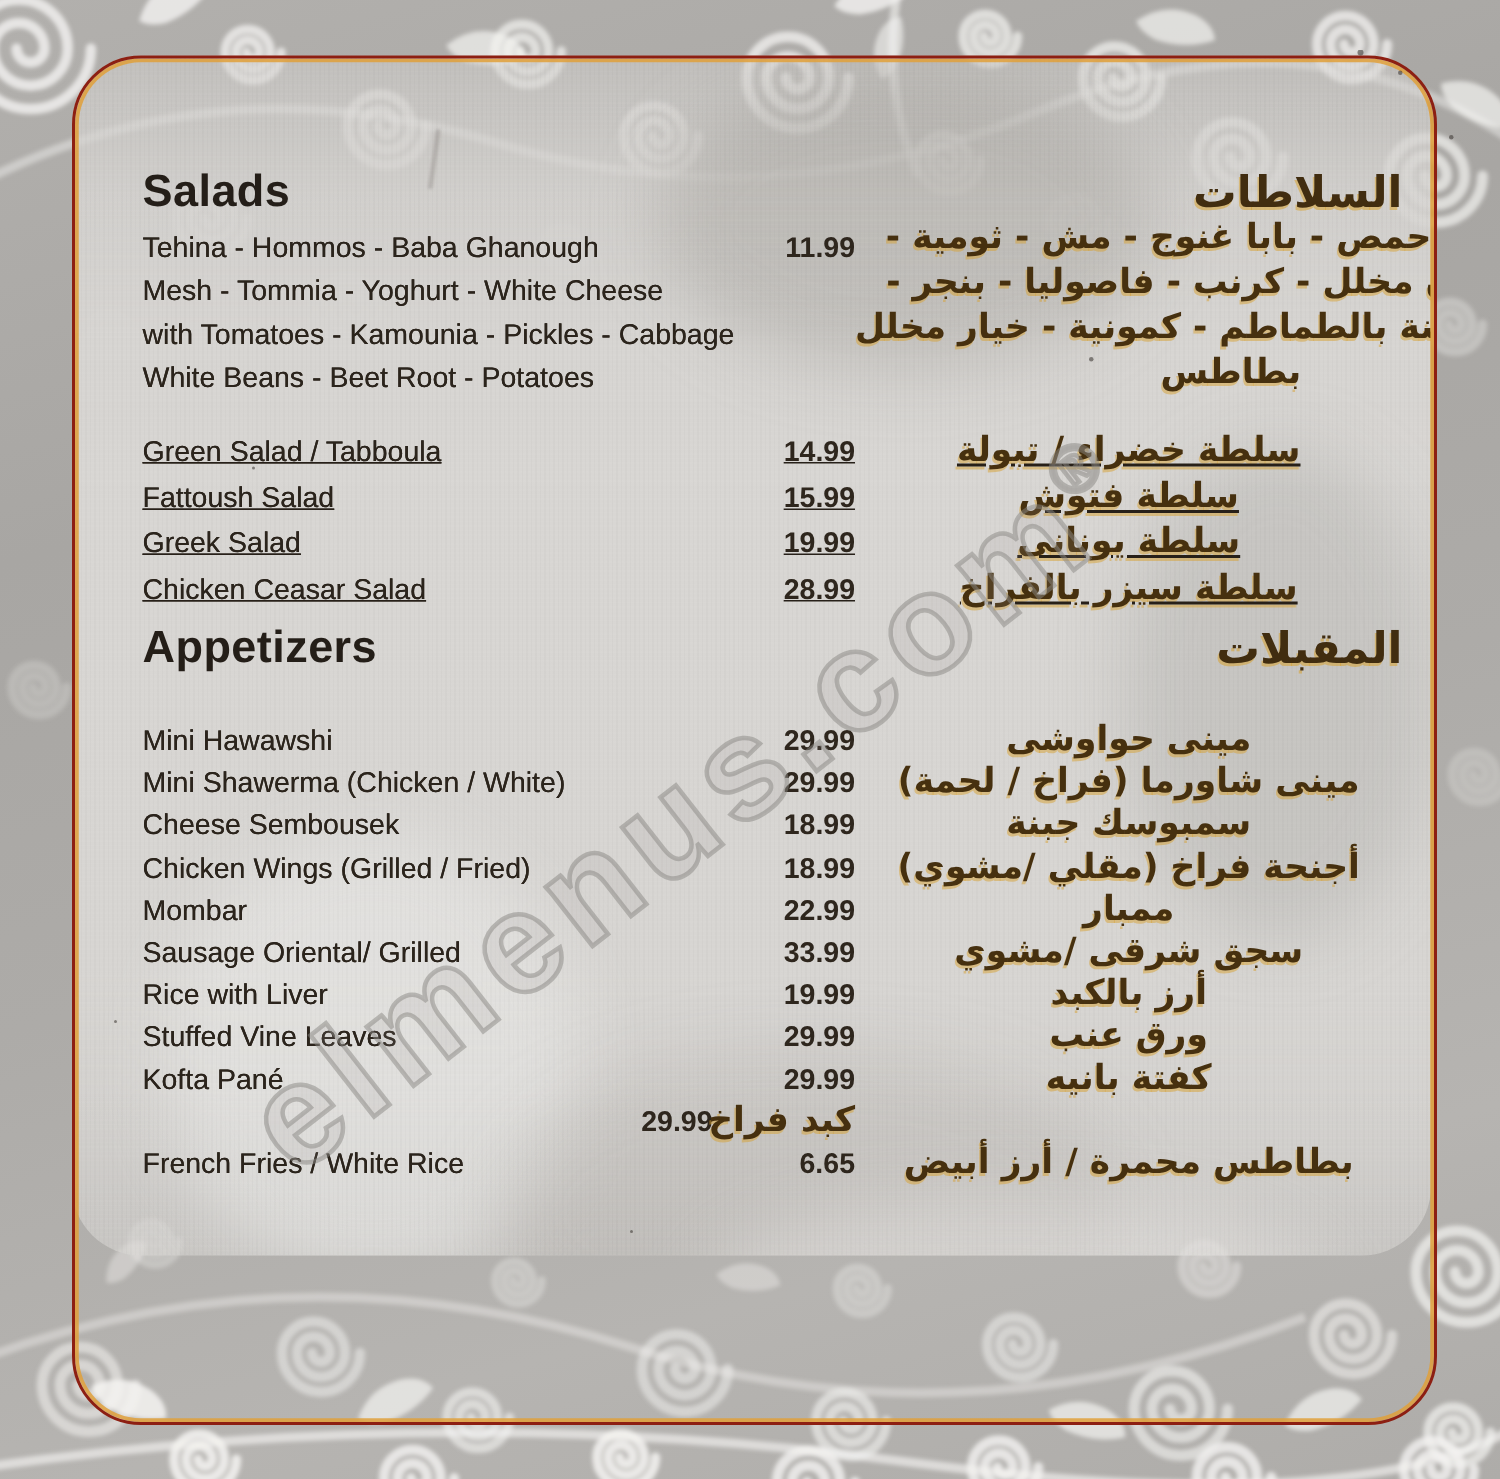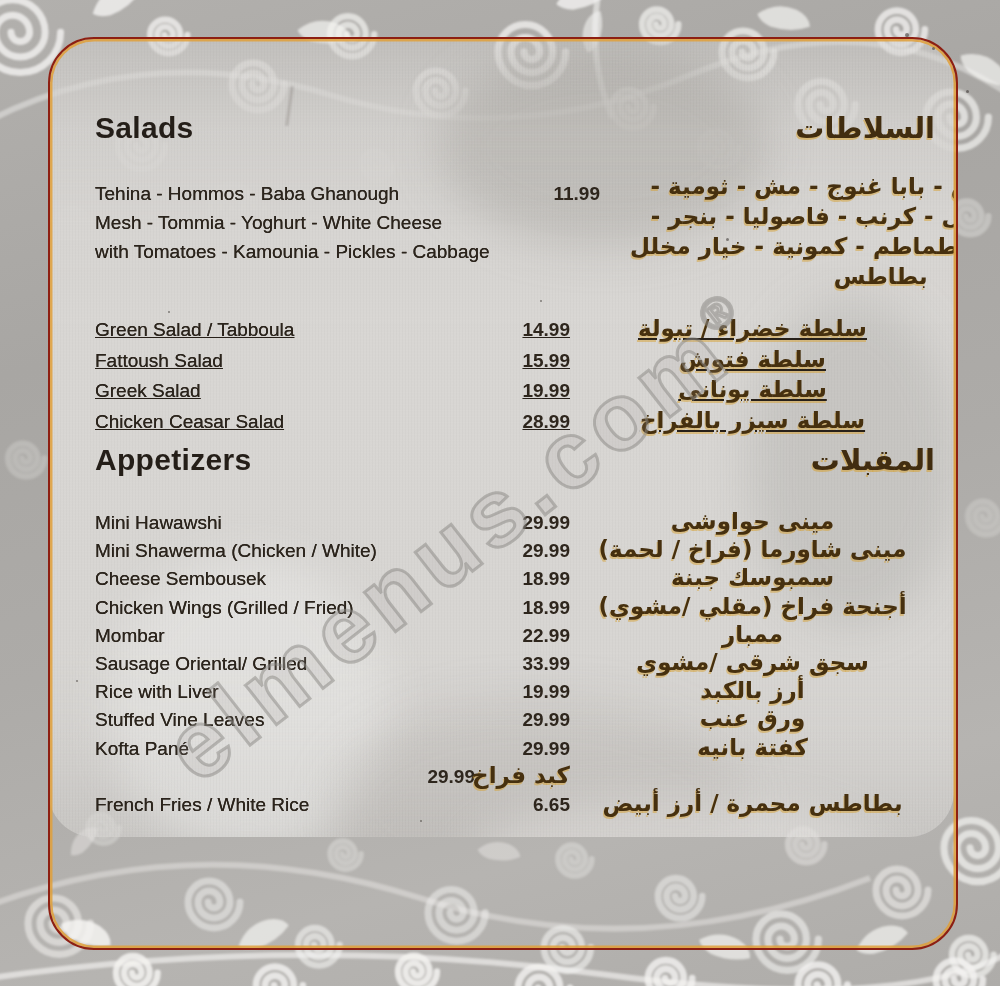--- a/index.html
+++ b/index.html
@@ -34,21 +34,21 @@
   .content{position:absolute;inset:0;padding:74px 19px 0 47px;z-index:3;color:#272019;}
   .sec-header{display:flex;justify-content:space-between;align-items:flex-end;}
   .hdr-en{font-size:30px;font-weight:700;letter-spacing:.3px;color:#241e18;}
   .hdr-ar{font-family:"DejaVu Sans",sans-serif;font-size:29px;font-weight:700;color:#412d10;
           text-shadow:-1px 2px 0 rgba(215,162,50,.55);}
   .grid-row{display:grid;grid-template-columns:380px 95px 1fr;align-items:center;}
   .en-cell{font-size:19px;font-weight:500;color:#2b241c;white-space:nowrap;text-shadow:0 0 .4px #2b241c;}
   .price-cell{font-size:19px;font-weight:700;color:#2e261d;text-align:right;white-space:nowrap;}
   .ar-cell{font-family:"DejaVu Sans",sans-serif;direction:rtl;text-align:center;font-size:23px;font-weight:700;
            color:#46300f;white-space:nowrap;text-shadow:-1px 2px 0 rgba(215,162,50,.5);transform:translateY(-2px);}
-  .combo{margin-top:34px;align-items:start;gap:30px;}
+  .combo{margin-top:6px;align-items:start;}
   .combo .en-lines{width:470px;}
   .combo .en-lines div{line-height:29px;}
   .combo .price-cell{line-height:29px;}
   .combo .ar-lines{transform:translateY(-8px);}
   .combo .ar-lines div{line-height:30px;white-space:nowrap;}
   .salad-rows{margin-top:16px;}
   .salad-rows .grid-row{height:30.5px;text-decoration:underline;}
   .app-header{margin-top:6px;}
   .app-rows{margin-top:32px;}
   .app-rows .grid-row{height:28.2px;}
@@ -156,20 +156,21 @@
         <div class="sec-header">
           <div class="hdr-en">Salads</div>
           <div class="hdr-ar" lang="ar" dir="rtl">السلاطات</div>
         </div>
 
         <div class="grid-row combo">
           <div class="en-lines en-cell">
             <div>Tehina - Hommos - Baba Ghanough</div>
             <div>Mesh - Tommia - Yoghurt - White Cheese</div>
             <div>with Tomatoes - Kamounia - Pickles - Cabbage</div>
+            <div>White Beans - Beet Root - Potatoes</div>
           </div>
           <div class="price-cell">11.99</div>
           <div class="ar-lines ar-cell">
             <div lang="ar">طحينة - حمص - بابا غنوج - مش - ثومية -</div>
             <div lang="ar">- باذنجان مخلل - كرنب - فاصوليا - بنجر -</div>
             <div lang="ar">زبادى - جبنة بالطماطم - كمونية - خيار مخلل</div>
             <div lang="ar">بطاطس</div>
           </div>
         </div>
 

